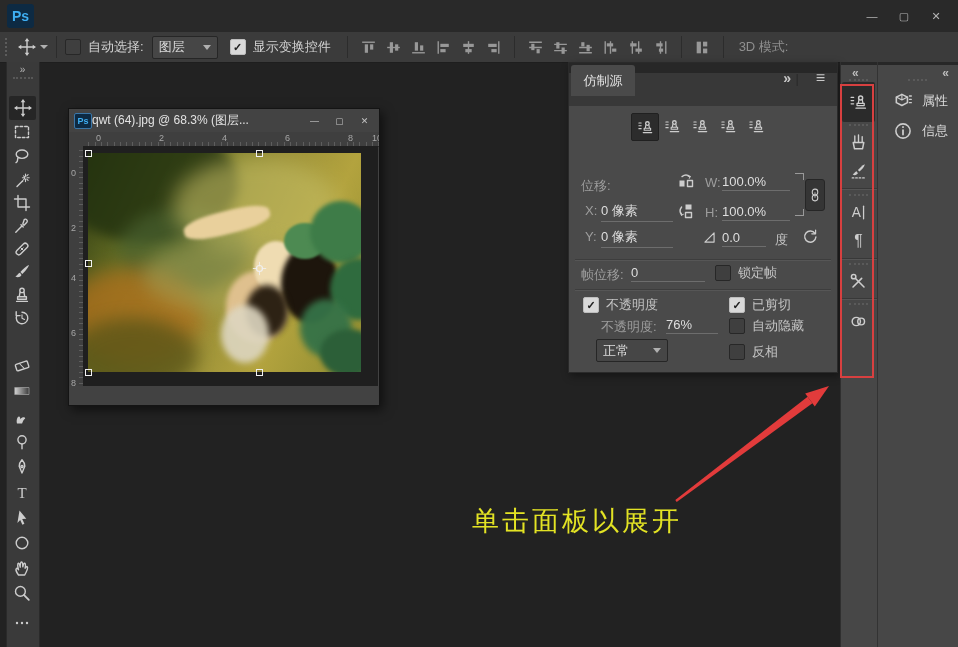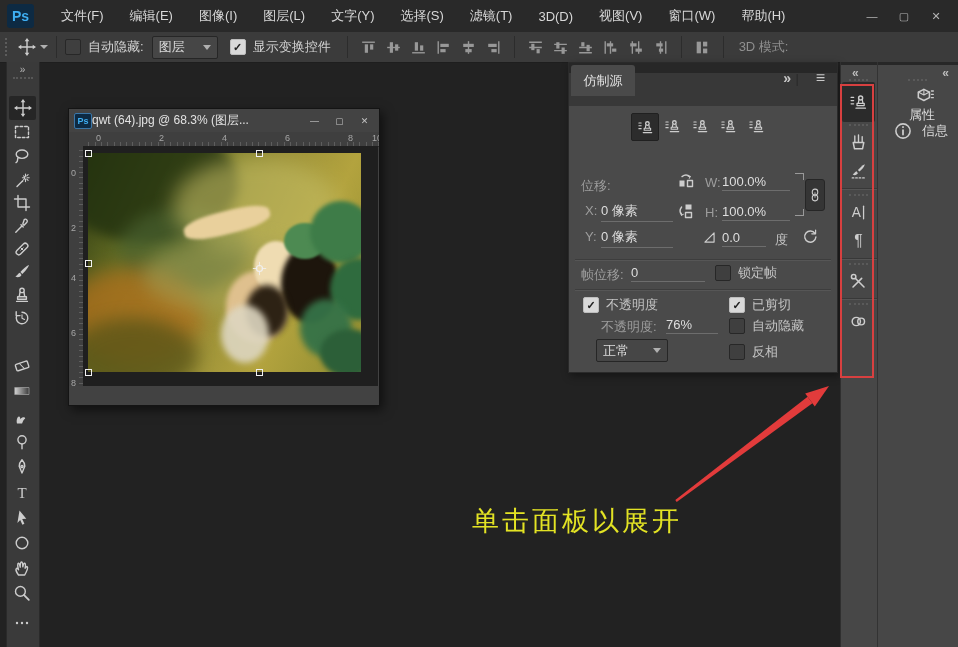--- a/index.html
+++ b/index.html
@@ -107,52 +107,39 @@
   #annotation-text{left:472px;top:503px;font-size:27px;color:#e3e324;letter-spacing:3px;white-space:nowrap;}
   #arrow-svg{left:0;top:0;width:958px;height:647px;pointer-events:none;}
 </style>
 </head>
 <body>
 
 <div id="app">
 
   <div id="menubar" class="abs">
     <div id="ps-logo">Ps</div>
-    <div id="menu-items">
-        <div class="menu-item">文件(F)</div>
-        <div class="menu-item">编辑(E)</div>
-        <div class="menu-item">图像(I)</div>
-        <div class="menu-item">图层(L)</div>
-        <div class="menu-item">文字(Y)</div>
-        <div class="menu-item">选择(S)</div>
-        <div class="menu-item">滤镜(T)</div>
-        <div class="menu-item">3D(D)</div>
-        <div class="menu-item">视图(V)</div>
-        <div class="menu-item">窗口(W)</div>
-        <div class="menu-item">帮助(H)</div>
-      </div>
     <div id="win-controls">
         <span class="winbtn">—</span>
         <span class="winbtn">▢</span>
         <span class="winbtn">✕</span>
       </div>
   </div>
 
   <div id="optionsbar" class="abs">
     <div class="grip"></div>
     <span style="display:flex;">
         <svg width="18" height="18" viewBox="0 0 18 18" fill="none" stroke="#cdcdcd" stroke-width="1.4" stroke-linecap="round" stroke-linejoin="round">
           <path d="M9 2.5v13M2.5 9h13"></path>
           <path fill="#cdcdcd" stroke="none" d="M9 0l2.3 3.3H6.7zM9 18l2.3-3.3H6.7zM0 9l3.3-2.3v4.6zM18 9l-3.3-2.3v4.6z"></path>
         </svg>
       </span>
     <span class="dd-arrow" style="border-top-width:4px;margin-left:4px;"></span>
     <div class="opt-sep"></div>
     <span class="pscheck" id="auto-select-check"></span>
-    <span class="opt-label">自动隐藏:</span>
+    <span class="opt-label">自动选择:</span>
     <span class="dropdown" style="width:52px;justify-content:space-between;">
       <span>图层</span>
       <span class="dd-arrow"></span>
     </span>
     <div style="width:12px;"></div>
     <span class="pscheck checked" id="show-transform-check">✓</span>
     <span class="opt-label">显示变换控件</span>
     <div class="opt-sep"></div>
     <div id="align-icons" style="display:flex;align-items:center;">
         <span class="align-btn">
@@ -625,21 +612,21 @@
           <circle cx="6.9" cy="9" r="3.9"></circle>
           <circle cx="11.5" cy="9" r="3.2"></circle>
         </svg>
       </div>
     </div>
 
   <div id="dock-panels" class="abs">
     <div class="dock-topstrip"></div>
     <div class="dock-collapse" style="right:10px;">«</div>
   <div class="strip-grip" style="left: 30px; top: 17px;"></div>
-      <div class="dockpanel-item" style="top: 24px; flex-direction: column;">
+      <div class="dockpanel-item" style="top: 24px;">
         <span class="dp-icon">
           <svg width="20" height="20" viewBox="0 0 18 18" fill="none" stroke="#cdcdcd" stroke-width="1.4" stroke-linecap="round" stroke-linejoin="round">
             <path d="M3 5.5 8 3l5 2.5v5L8 13 3 10.5z"></path>
             <path stroke-width="1" d="M8 3v5M8 8l5-2.5M8 8 3 5.5"></path>
             <path stroke-width="1.2" d="M14.8 4.5h1.7M14.8 7.5h1.7M14.8 10.5h1.7"></path>
           </svg>
         </span>
         <span class="dp-label">属性</span>
       </div>
       <div class="dockpanel-item" style="top: 54px;">

